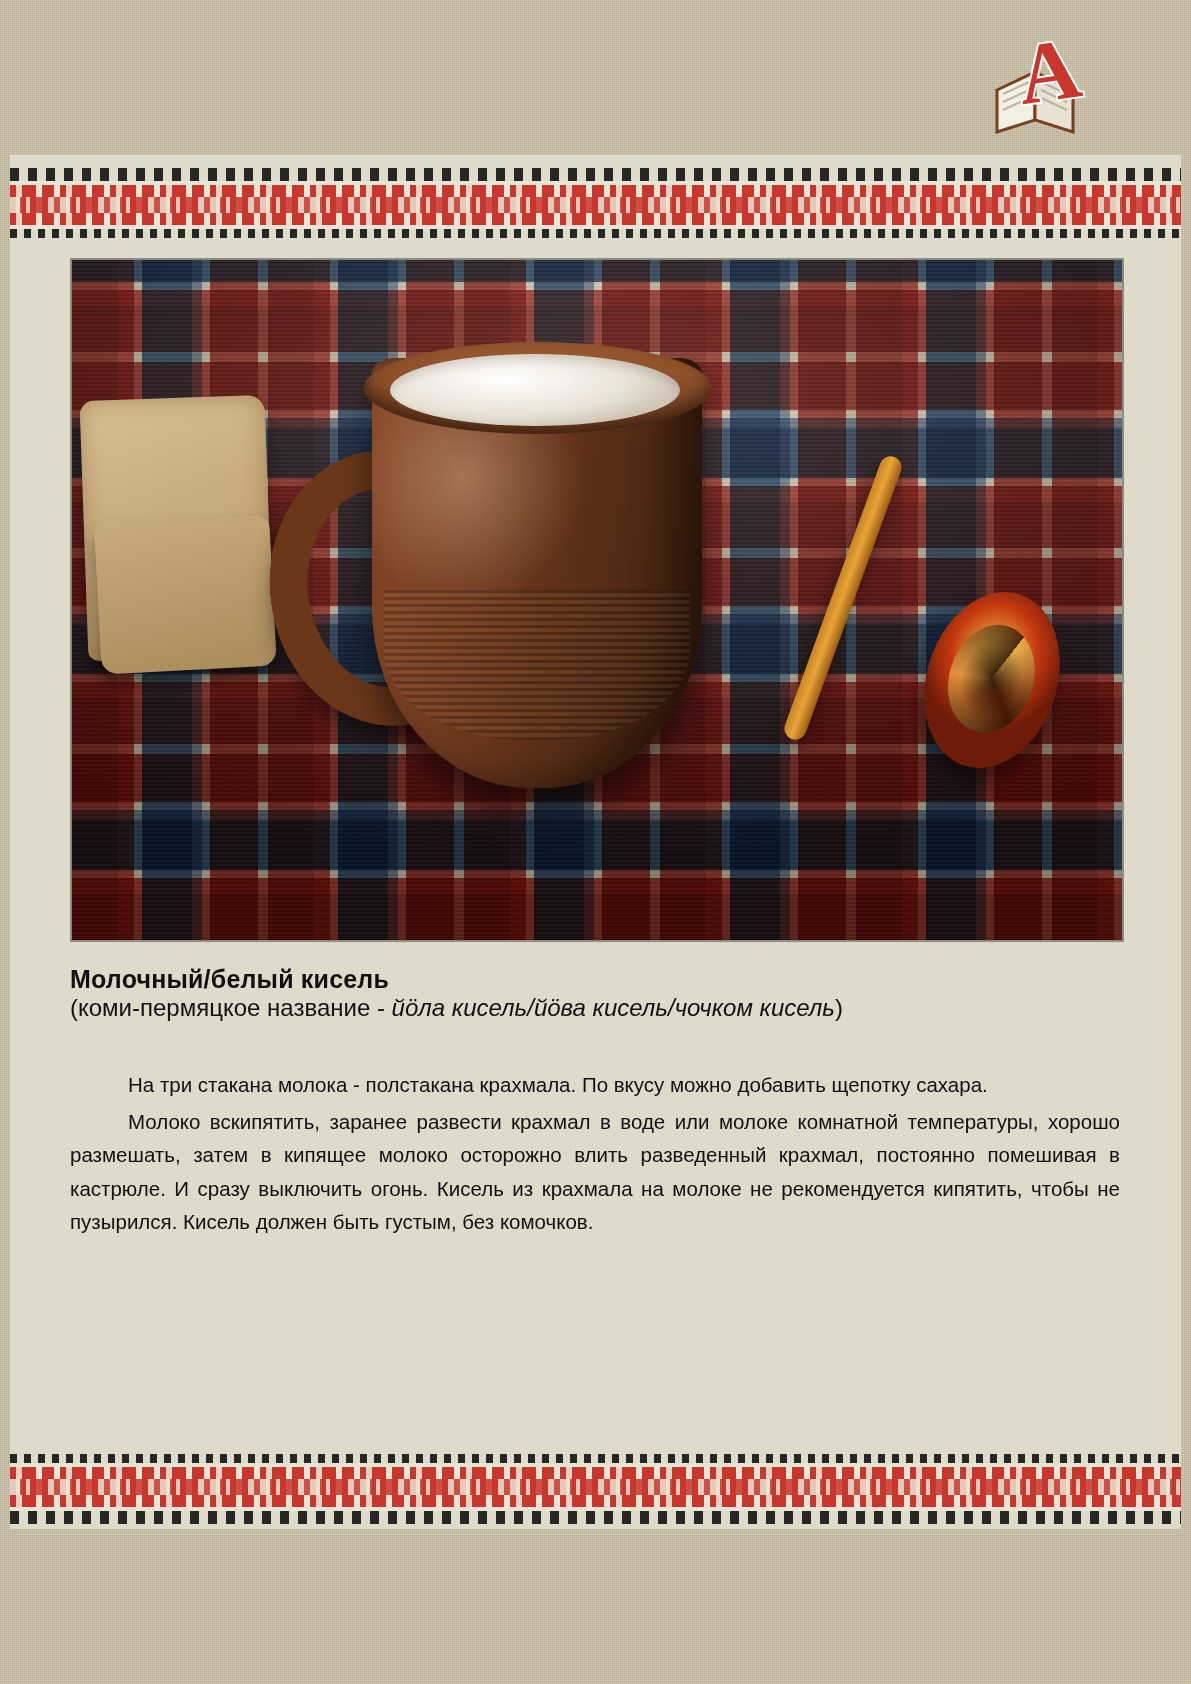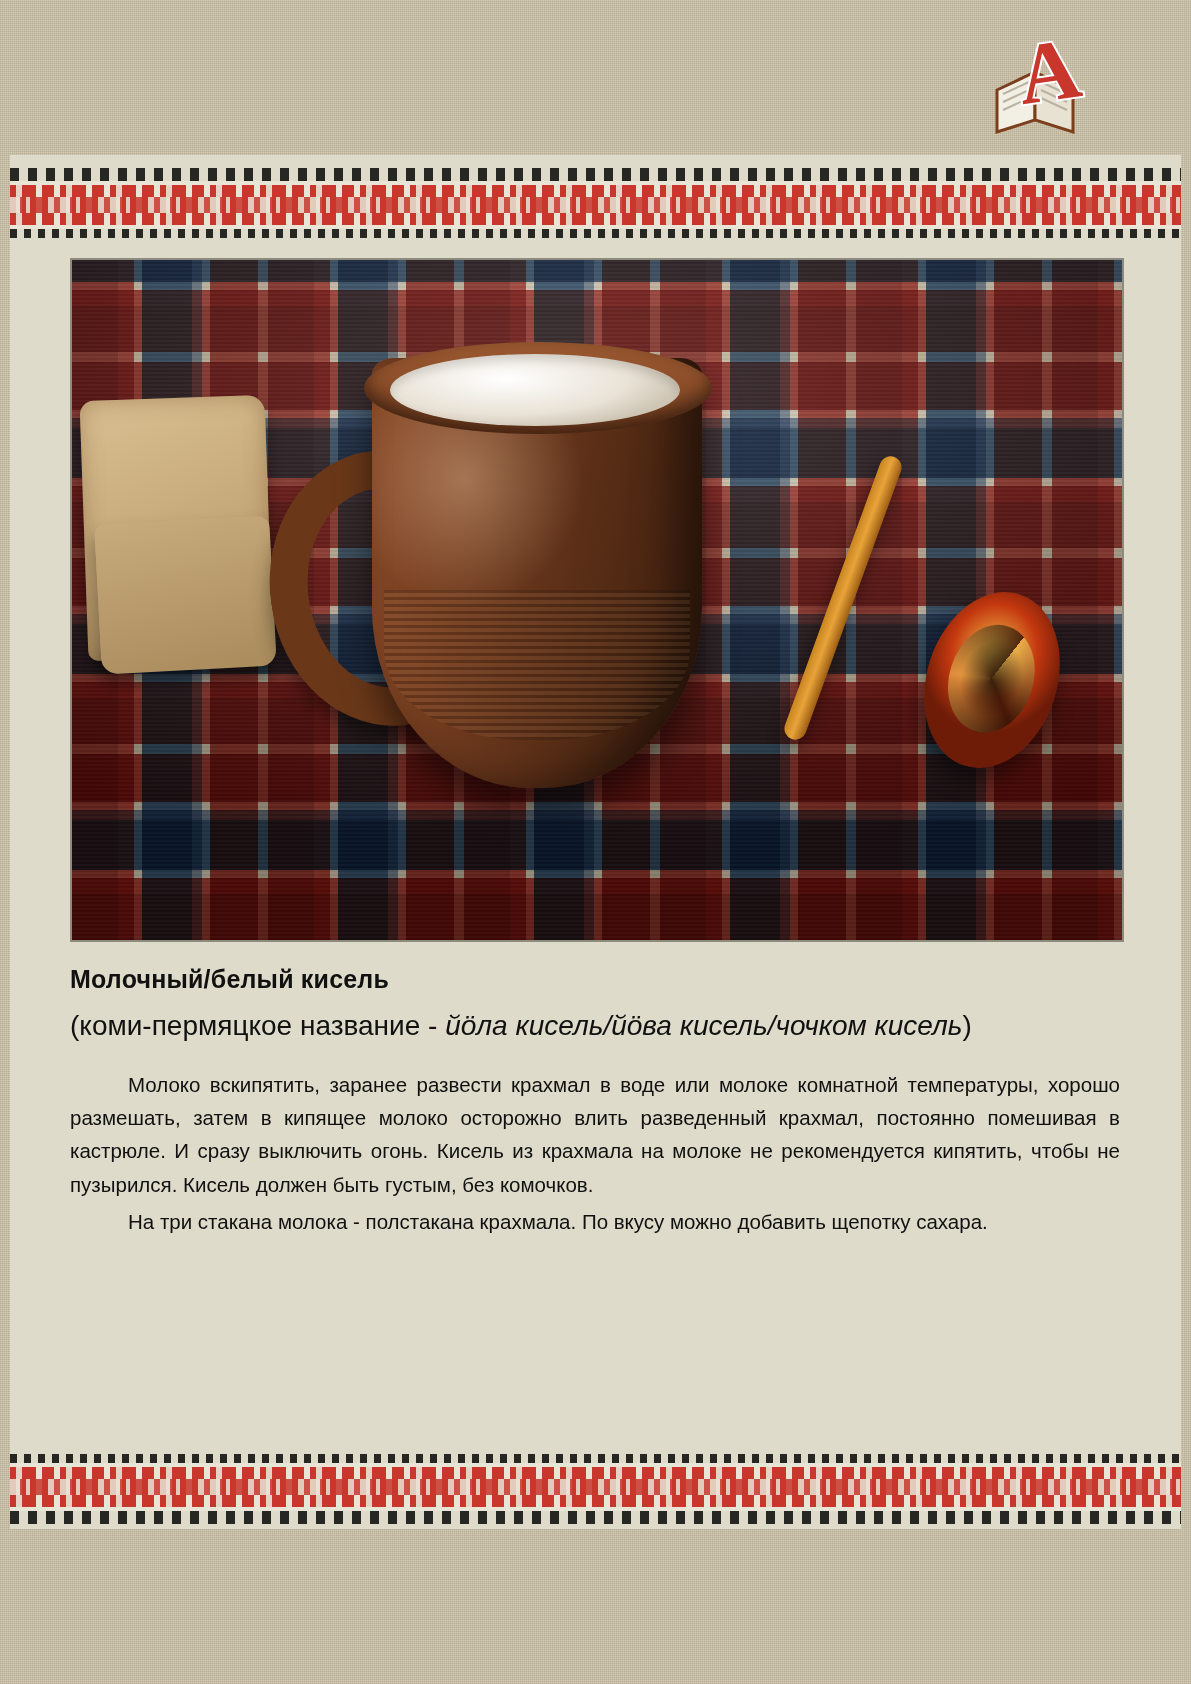--- a/index.html
+++ b/index.html
@@ -285,22 +285,22 @@
     top: 965px;
     width: 1050px;
   }
   .dish-title {
     font-size: 25px;
     font-weight: bold;
     color: #111;
     letter-spacing: .2px;
   }
   .dish-subtitle {
-    margin-top: 16px;
-    font-size: 28px;
+    margin-top: 0;
+    font-size: 24px;
     color: #111;
   }
   .dish-subtitle i { font-style: italic; }
 
   .body-text {
     position: absolute;
     left: 70px;
     top: 1068px;
     width: 1050px;
     font-size: 20.5px;
@@ -357,22 +357,22 @@
   </div>
 
   <div class="caption-wrap">
     <div class="dish-title">Молочный/белый кисель</div>
     <div class="dish-subtitle">
       <span>(коми-пермяцкое название - </span><i>йöла кисель/йöва кисель/чочком кисель</i><span>)</span>
     </div>
   </div>
 
   <div class="body-text">
+    <p>На три стакана молока - полстакана крахмала. По вкусу можно добавить щепотку сахара.</p>
     <p>Молоко вскипятить, заранее развести крахмал в воде или молоке комнатной температуры, хорошо размешать, затем в кипящее молоко осторожно влить разведенный крахмал, постоянно помешивая в кастрюле. И сразу выключить огонь. Кисель из крахмала на молоке не рекомендуется кипятить, чтобы не пузырился. Кисель должен быть густым, без комочков.</p>
-    <p>На три стакана молока - полстакана крахмала. По вкусу можно добавить щепотку сахара.</p>
   </div>
 
   <div class="ornament bottom">
     <div class="orn-dots thin"></div>
     <div class="orn-sep"></div>
     <div class="orn-band"></div>
     <div class="orn-sep"></div>
     <div class="orn-dots"></div>
   </div>
 

